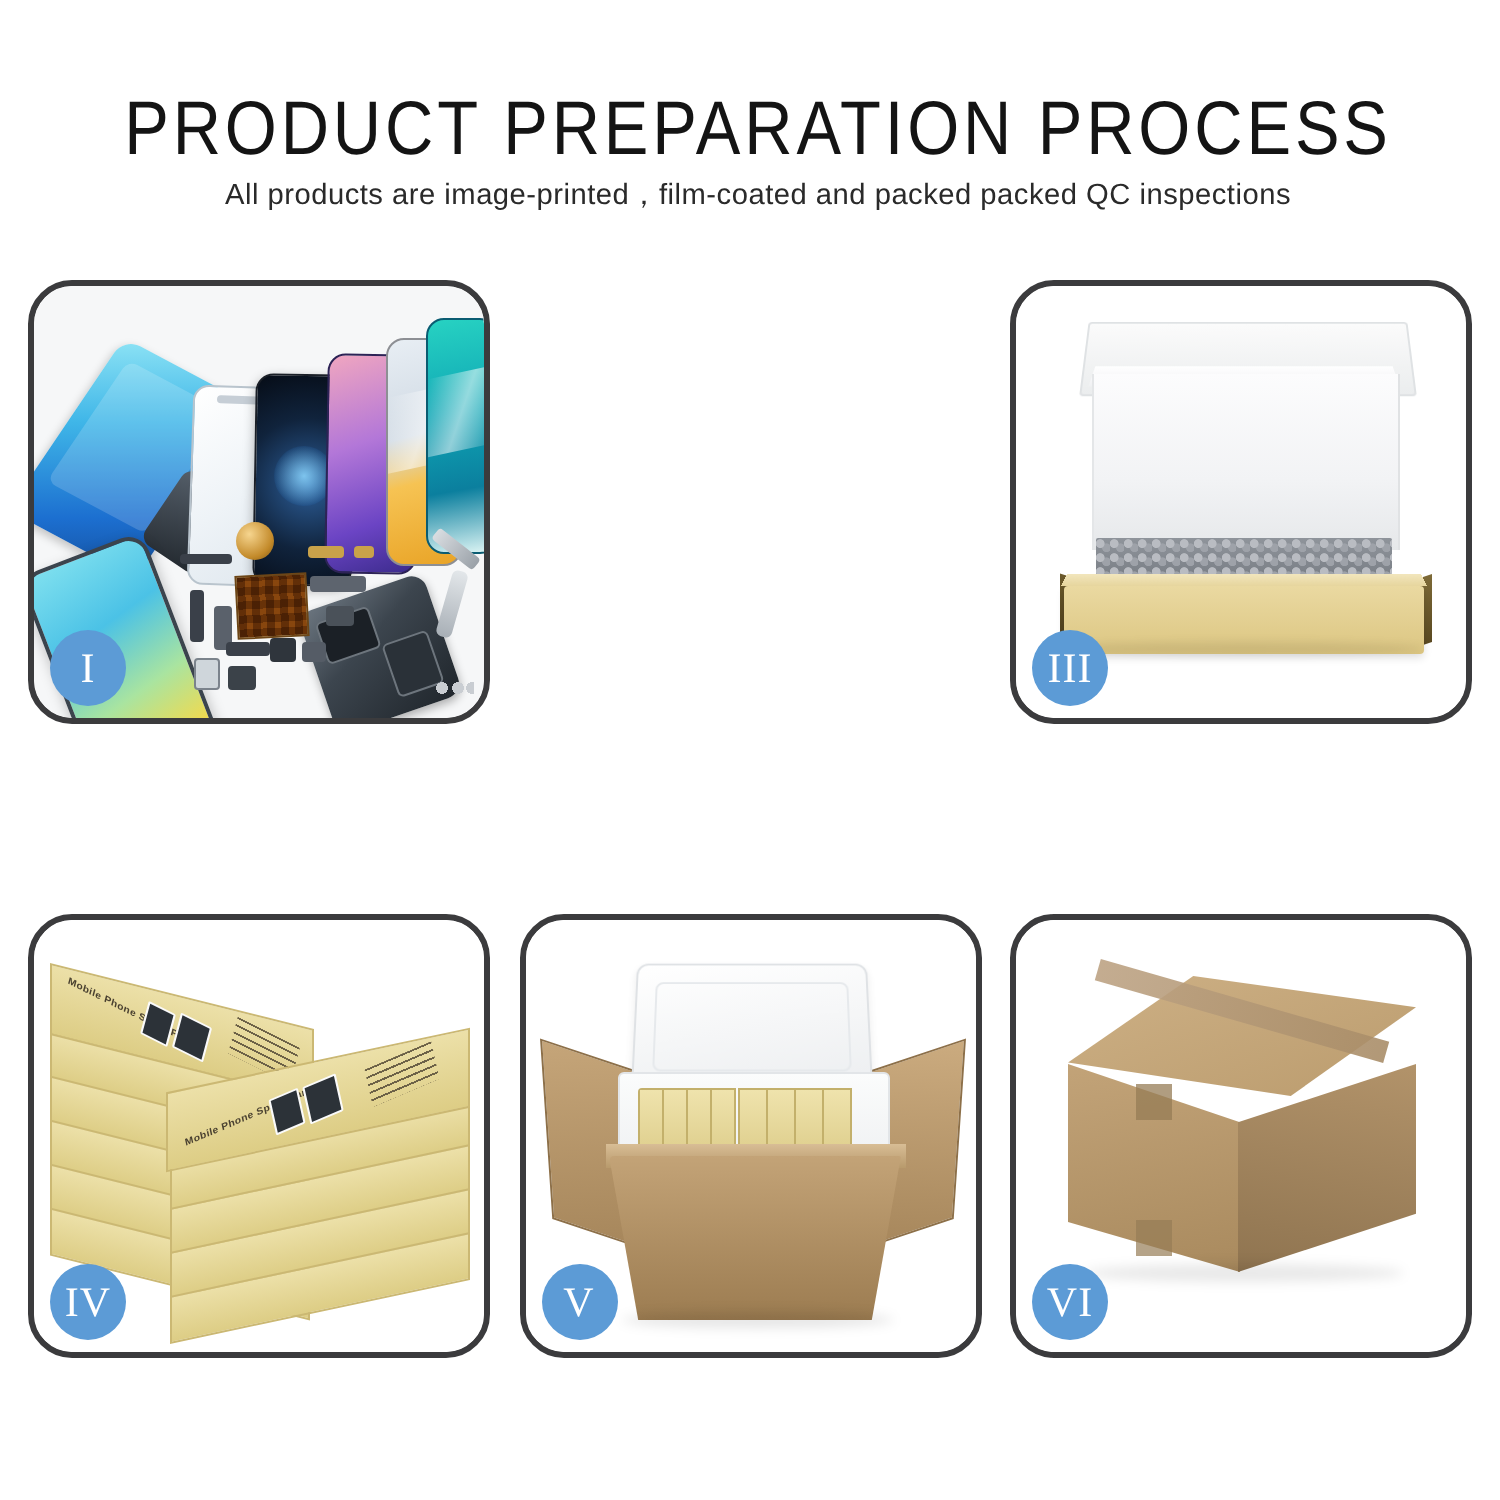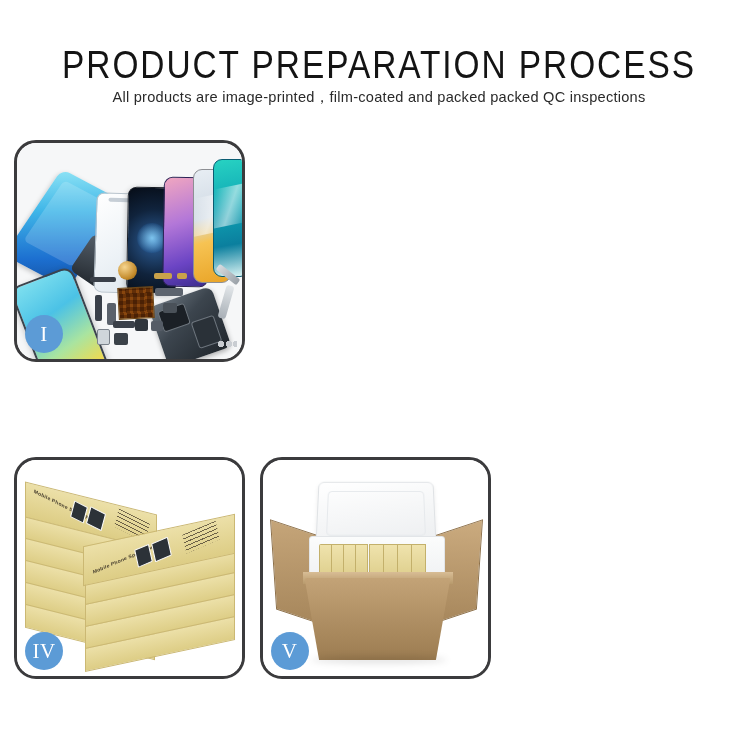--- a/index.html
+++ b/index.html
@@ -432,20 +432,33 @@
       <div class="flex f11"></div>
       <div class="flex f12"></div>
       <div class="screws"></div>
       <div class="tool"></div>
       <div class="tweez"></div>
     </div>
     <div class="badge">I</div>
   </div>
 
 
+  <div class="panel r0 c2">
+    <div class="scene p3">
+      <div class="lid"></div>
+      <div class="foamtop"></div>
+      <div class="foamblock"></div>
+      <div class="graygranule"></div>
+      <div class="flapL"></div>
+      <div class="flapR"></div>
+      <div class="boxfront"></div>
+      <div class="shade"></div>
+    </div>
+    <div class="badge">III</div>
+  </div>
 
   <div class="panel r1 c0">
     <div class="scene p4">
       <div class="stackwrap">
 
         <div class="sbox" style="left:2px;top:58px;width:128px;height:22px;transform:skewY(14deg);"></div>
         <div class="sbox" style="left:2px;top:80px;width:128px;height:22px;transform:skewY(14deg);"></div>
         <div class="sbox" style="left:2px;top:102px;width:128px;height:22px;transform:skewY(14deg);"></div>
         <div class="sbox" style="left:2px;top:124px;width:128px;height:22px;transform:skewY(14deg);"></div>
         <div class="sbox" style="left:2px;top:146px;width:128px;height:22px;transform:skewY(14deg);"></div>
@@ -490,14 +503,26 @@
         <div class="ycol" style="left:78px;width:13px;"></div>
         <div class="ycol" style="left:92px;width:13px;"></div>
       </div>
       <div class="cartonrim"></div>
       <div class="cartonbody"></div>
       <div class="shadow5"></div>
     </div>
     <div class="badge">V</div>
   </div>
 
+  <div class="panel r1 c2">
+    <div class="scene p6">
+      <div class="ctop"></div>
+      <div class="seam"></div>
+      <div class="cleft"></div>
+      <div class="cright"></div>
+      <div class="tapeA"></div>
+      <div class="tapeB"></div>
+      <div class="shadow6"></div>
+    </div>
+    <div class="badge">VI</div>
+  </div>
 
 </div>
 
 </body></html>

